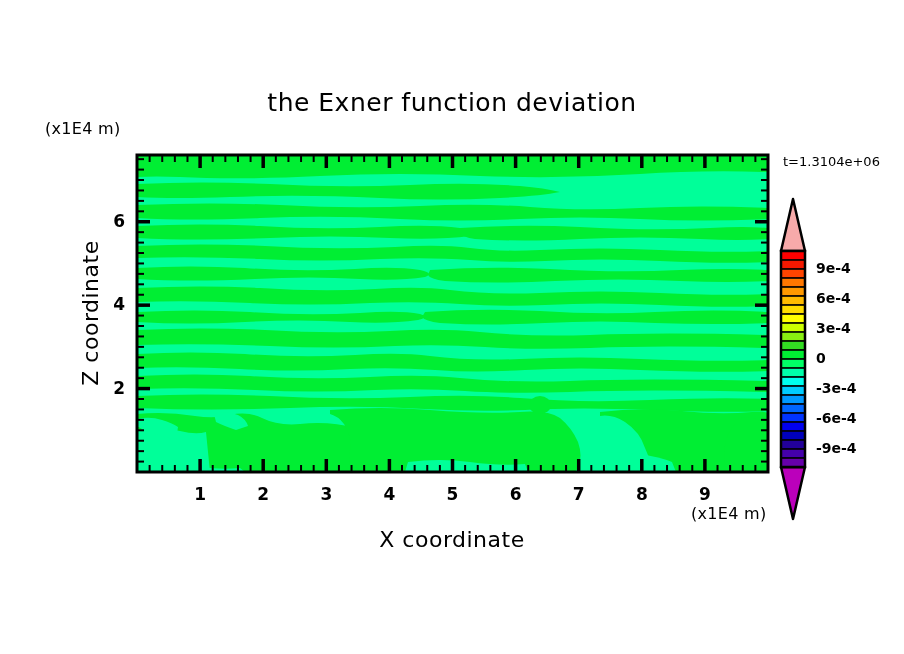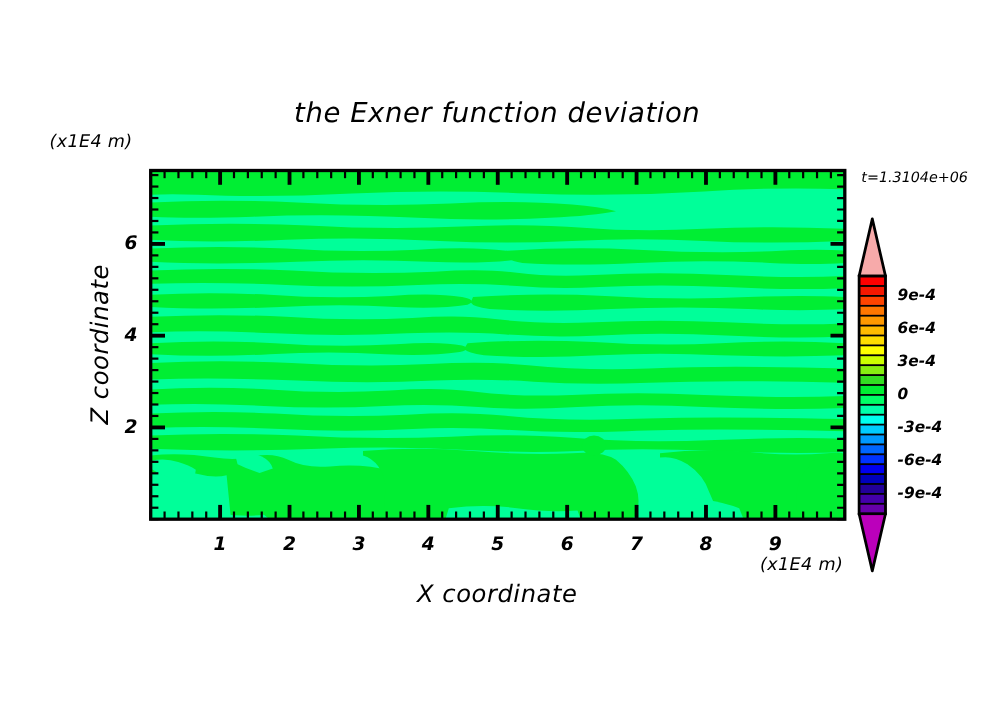--- a/index.html
+++ b/index.html
@@ -12,21 +12,20 @@
     height: 654px;
     position: relative;
     overflow: hidden;
     font-family: "DejaVu Sans", sans-serif;
   }
   .root {
     position: absolute;
     left: 0; top: 0;
     width: 832px;
     height: 654px;
-    font-style: italic;
   }
   #fig {
     position: absolute;
     left: 0; top: 0;
   }
   text {
     fill: #000000;
     font-family: "DejaVu Sans", sans-serif;
     dominant-baseline: middle;
   }

